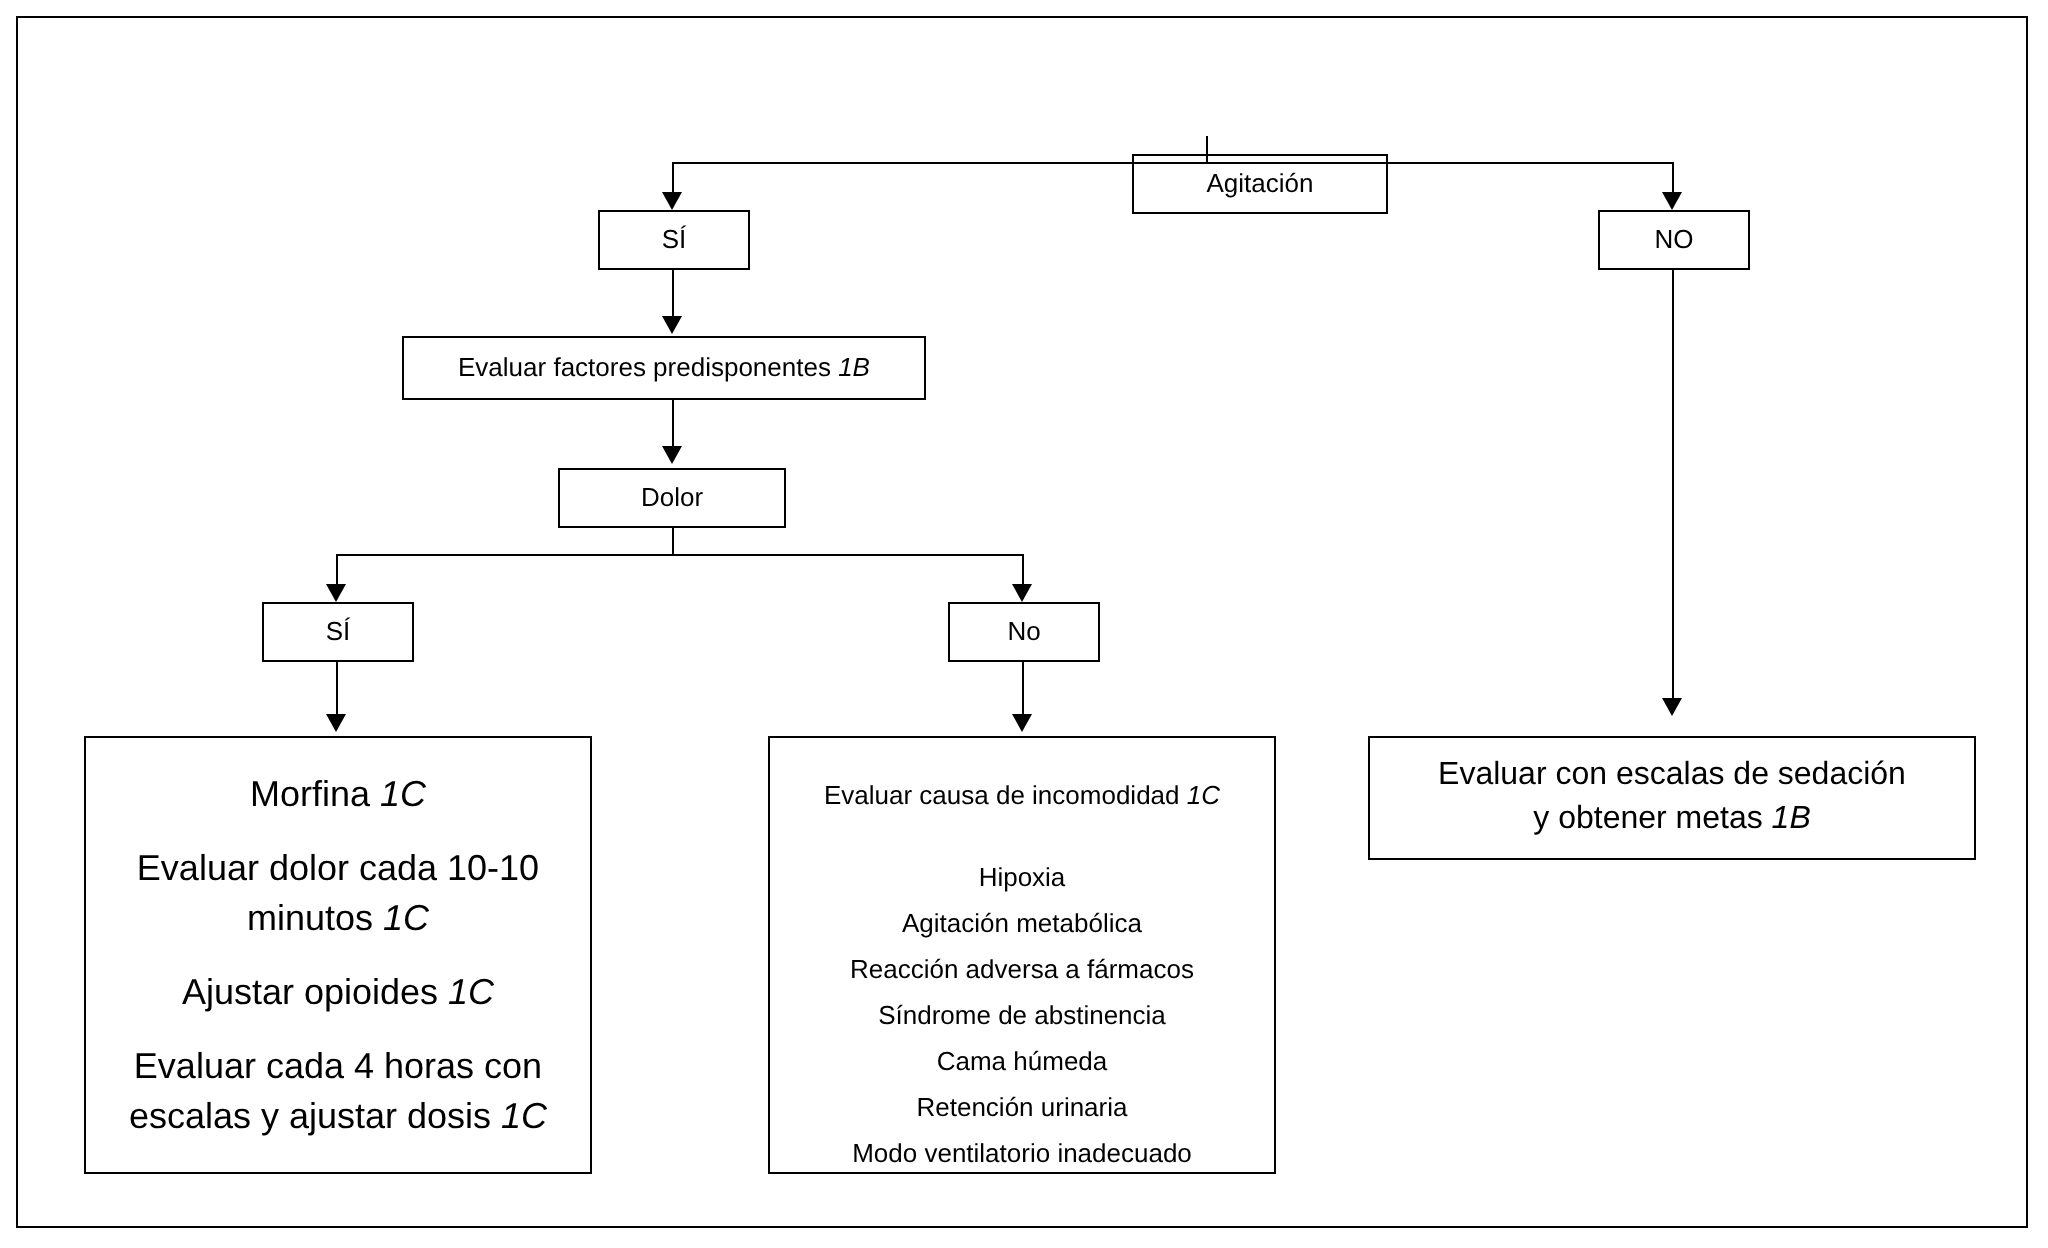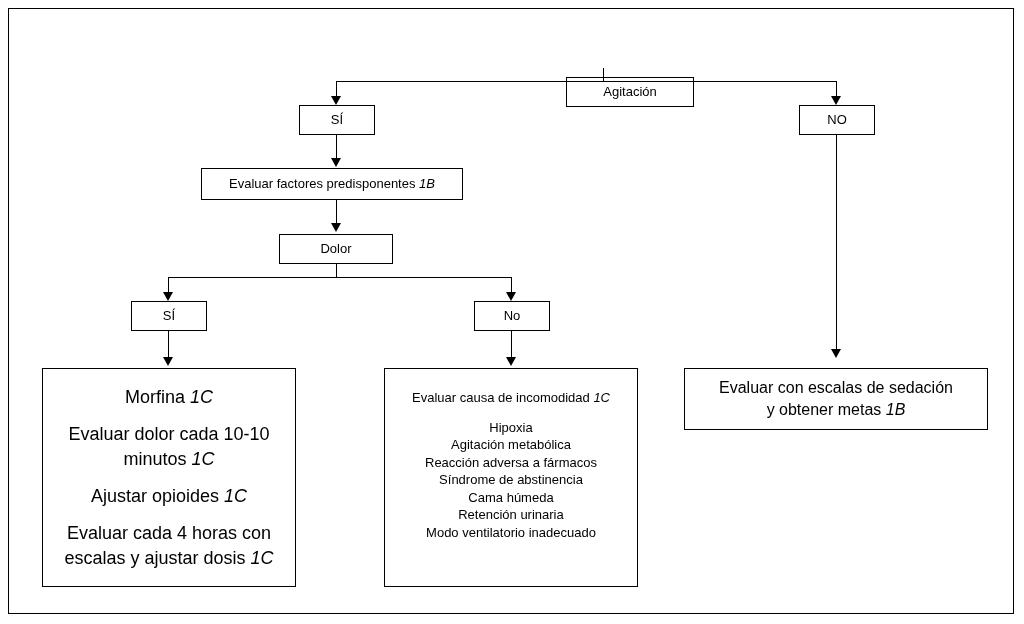--- a/index.html
+++ b/index.html
@@ -134,21 +134,21 @@
   <div class="node block" style="left:42px; top:368px; width:254px; height:219px; font-size:18px;">
     <div style="display:flex; flex-direction:column; justify-content:center; height:100%; text-align:center;">
       <p class="para"><span>Morfina </span><span class="it">1C</span></p>
       <p class="para"><span>Evaluar dolor cada 10-10 minutos </span><span class="it">1C</span></p>
       <p class="para"><span>Ajustar opioides </span><span class="it">1C</span></p>
       <p class="para last"><span>Evaluar cada 4 horas con</span><br><span>escalas y ajustar dosis </span><span class="it">1C</span></p>
     </div>
   </div>
 
   <div class="node block" style="left:384px; top:368px; width:254px; height:219px; font-size:13px;">
-    <div style="display:flex; flex-direction:column; justify-content:flex-start; height:100%; text-align:center; padding-top:10px;">
+    <div style="display:flex; flex-direction:column; justify-content:space-between; height:100%; text-align:center; padding-top:10px;">
       <p class="tight"><span>Evaluar causa de incomodidad </span><span class="it">1C</span></p>
       <div class="spacer"></div>
       <p class="list-line">Hipoxia</p>
       <p class="list-line">Agitación metabólica</p>
       <p class="list-line">Reacción adversa a fármacos</p>
       <p class="list-line">Síndrome de abstinencia</p>
       <p class="list-line">Cama húmeda</p>
       <p class="list-line">Retención urinaria</p>
       <p class="list-line">Modo ventilatorio inadecuado</p>
     </div>

